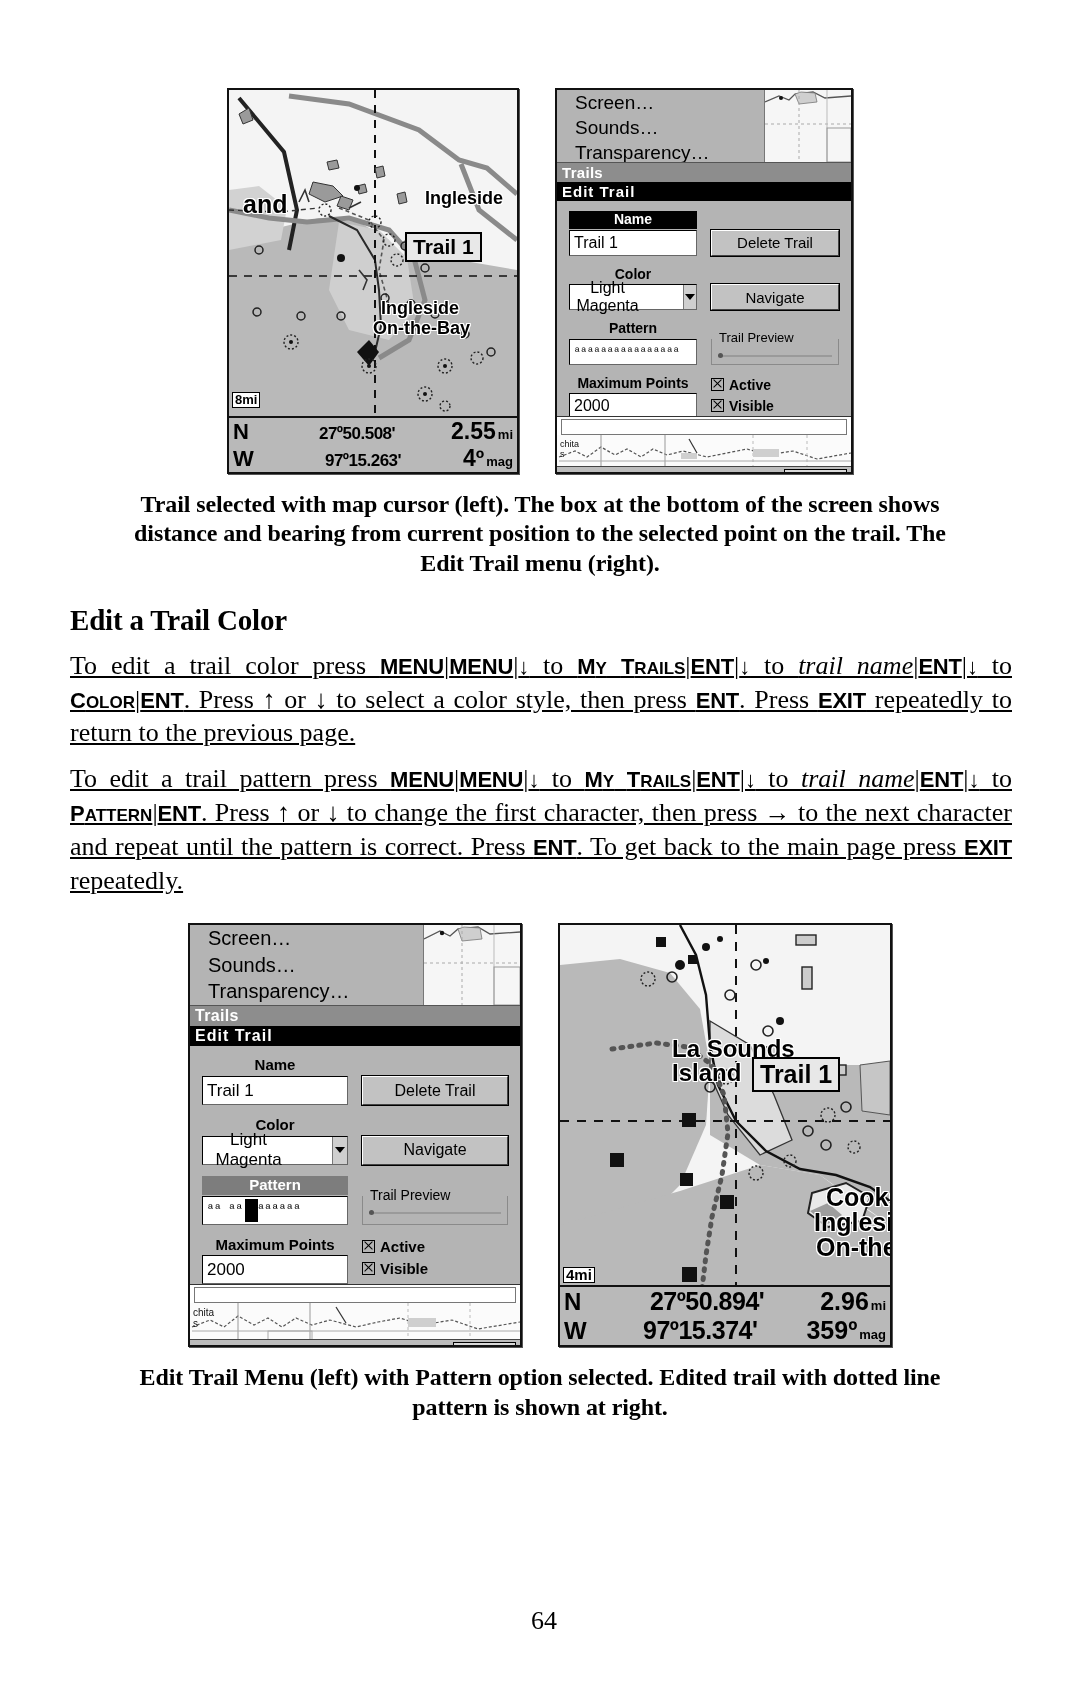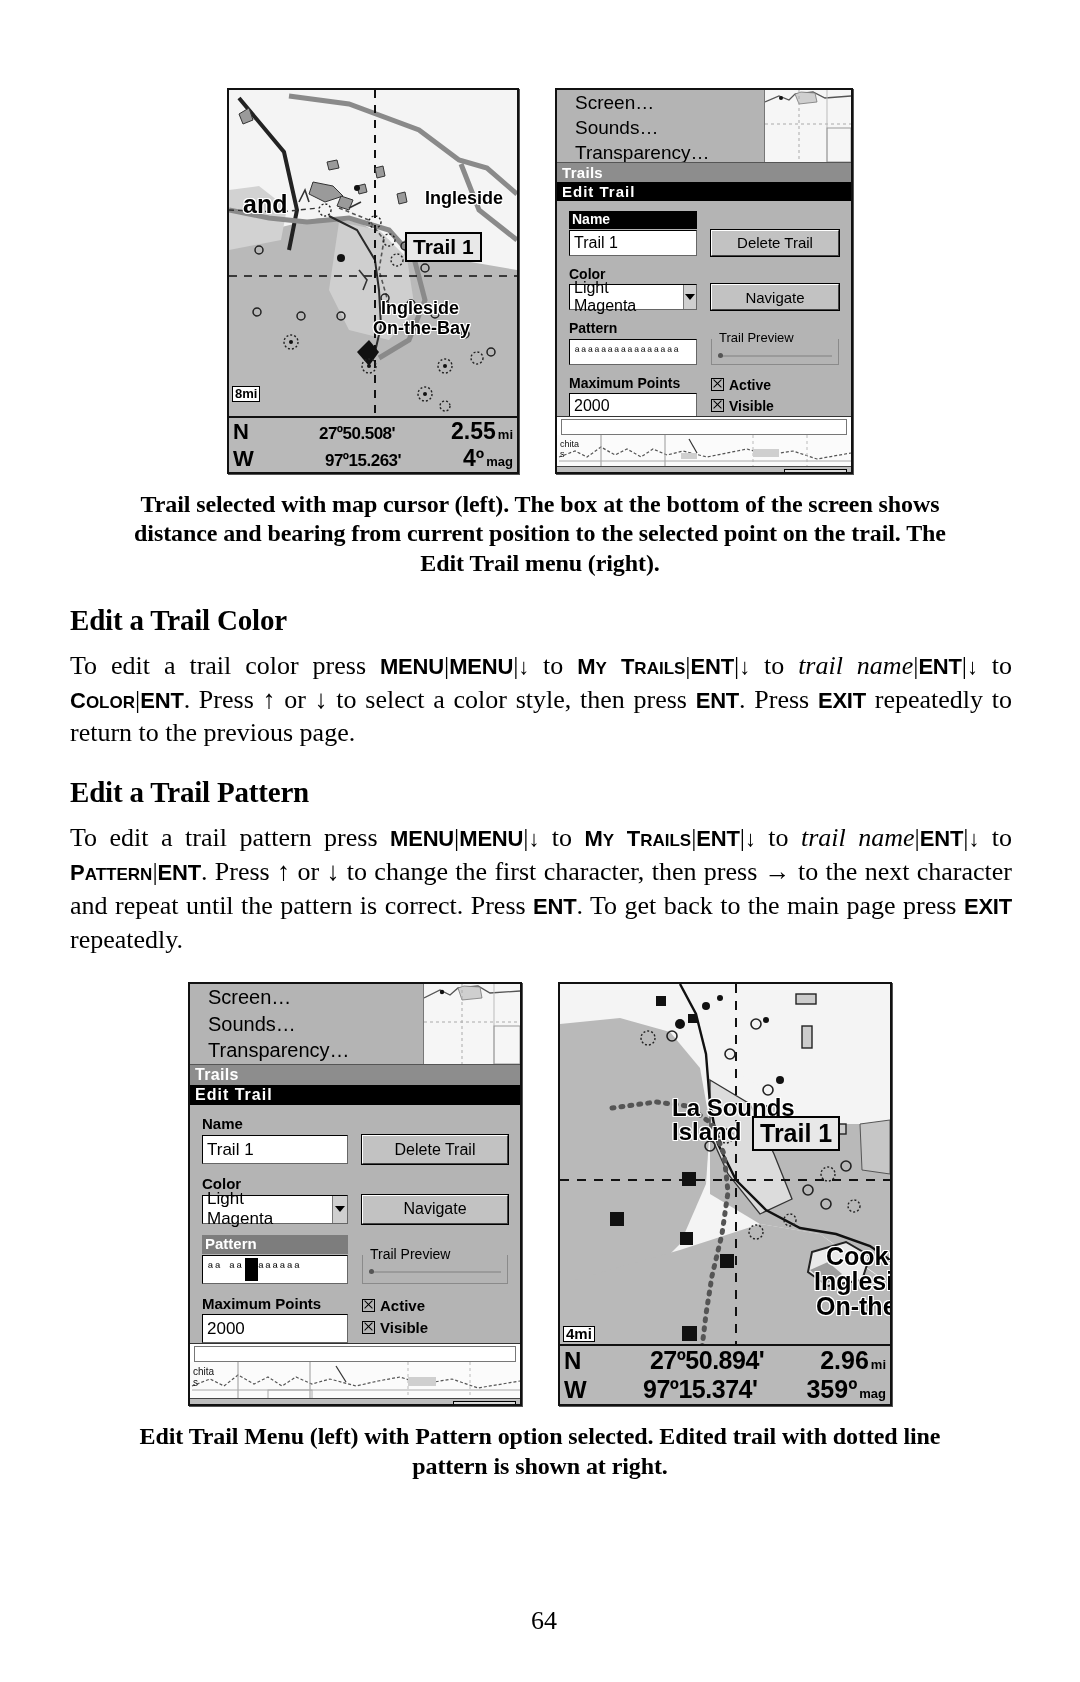--- a/index.html
+++ b/index.html
@@ -75,21 +75,21 @@
     background:#8d8d8d;color:#fff;font-family:"Liberation Sans", sans-serif;
     font-size:15px;font-weight:bold;padding:1px 5px;letter-spacing:.3px;
     border-top:1px solid #555;
   }
   .bar-black{
     background:#000;color:#fff;font-family:"Liberation Sans", sans-serif;
     font-size:15px;font-weight:bold;padding:1px 5px;letter-spacing:1px;
   }
   .form{position:relative;background:#b4b4b4;padding:10px 12px 6px 12px;}
   .frow{display:flex;gap:14px;align-items:flex-end;margin-bottom:4px;}
-  .fcol{flex:1;min-width:0;}
+  .fcol{flex:1;min-width:0;text-align:center;}
   .flabel{
     font-family:"Liberation Sans", sans-serif;font-size:14px;font-weight:bold;
     color:#000;line-height:1.25;margin-bottom:1px;
   }
   .flabel.hl{background:#000;color:#fff;padding:0 3px;}
   .flabel.hlgrey{background:#7d7d7d;color:#fff;padding:0 3px;}
   .finput{
     background:#fff;border:1px solid #000;border-right-color:#666;border-bottom-color:#666;
     height:26px;display:flex;align-items:center;padding:0 4px;
     font-family:"Liberation Sans", sans-serif;font-size:16px;
@@ -140,21 +140,21 @@
     text-align:center;font-weight:bold;font-size:24px;line-height:1.22;
     font-family:"Liberation Serif", serif;
     margin:16px auto 0 auto;width:845px;letter-spacing:-0.1px;
   }
   h2.sec{
     font-family:"Liberation Serif", serif;font-weight:bold;font-size:29px;
     margin:26px 0 6px 70px;letter-spacing:-0.2px;
   }
   p.body{
     font-family:"Liberation Serif", serif;font-size:26px;line-height:1.30;
-    margin:12px 68px 0 70px;text-align:justify;text-justify:inter-word;
+    margin:12px 68px 0 70px;text-align:justify;text-justify:inter-word;text-decoration:underline;
   }
   .kb{font-family:"Liberation Sans", sans-serif;font-weight:bold;font-size:22px;letter-spacing:-0.2px;}
   .kbsc{font-family:"Liberation Sans", sans-serif;font-weight:bold;font-size:22px;}
   .kbsc .sm{font-size:17px;}
   .it{font-style:italic;}
   .pipe{font-family:"Liberation Serif", serif;font-weight:normal;}
   .pagenum{
     position:absolute;bottom:46px;left:8px;right:0;text-align:center;
     font-family:"Liberation Serif", serif;font-size:26px;
   }
@@ -240,21 +240,21 @@
             <path d="M120,118 L132,112"></path>
             <path d="M130,180 L138,190 L134,200"></path>
           </g>
         </svg>
       </div>
       <div class="maplabel" style="left:14px;top:100px;font-size:25px;">and</div>
       <div class="maplabel" style="left:196px;top:98px;font-size:18px;">Ingleside</div>
       <div class="maplabel" style="left:152px;top:208px;font-size:18px;">Ingleside</div>
       <div class="maplabel" style="left:144px;top:228px;font-size:18px;">On-the-Bay</div>
       <div class="trailbox" style="left:176px;top:142px;font-size:21px;">Trail 1</div>
-      <div class="scalebadge" style="bottom:70px;">8mi</div>
+      <div class="scalebadge" style="bottom:64px;">8mi</div>
 
       <div class="databar" style="height:54px;">
         <div class="dbrow">
           <span class="hemi">N</span>
           <span class="coord">27º50.508'</span>
           <span class="val">2.55</span>
           <span class="unitsm">mi</span>
         </div>
         <div class="dbrow">
           <span class="hemi">W</span>
@@ -373,21 +373,20 @@
         </div>
       </div>
     </div>
   </div>
 
   <div class="caption">Trail selected with map cursor (left). The box at the bottom of the screen shows distance and bearing from current position to the selected point on the trail. The Edit Trail menu (right).</div>
 
   <h2 class="sec">Edit a Trail Color</h2>
   <p class="body">To edit a trail color press <span class="kb">MENU</span><span class="pipe">|</span><span class="kb">MENU</span><span class="pipe">|</span><span class="kb">↓</span> to <span class="kbsc">M<span class="sm">Y</span></span> <span class="kbsc">T<span class="sm">RAILS</span></span><span class="pipe">|</span><span class="kb">ENT</span><span class="pipe">|</span><span class="kb">↓</span> to <span class="it">trail name</span><span class="pipe">|</span><span class="kb">ENT</span><span class="pipe">|</span><span class="kb">↓</span> to <span class="kbsc">C<span class="sm">OLOR</span></span><span class="pipe">|</span><span class="kb">ENT</span>. Press ↑ or ↓ to select a color style, then press <span class="kb">ENT</span>. Press <span class="kb">EXIT</span> repeatedly to return to the previous page.</p>
 
-  <h2 class="sec">Edit a Trail Pattern</h2>
   <p class="body">To edit a trail pattern press <span class="kb">MENU</span><span class="pipe">|</span><span class="kb">MENU</span><span class="pipe">|</span><span class="kb">↓</span> to <span class="kbsc">M<span class="sm">Y</span></span> <span class="kbsc">T<span class="sm">RAILS</span></span><span class="pipe">|</span><span class="kb">ENT</span><span class="pipe">|</span><span class="kb">↓</span> to <span class="it">trail name</span><span class="pipe">|</span><span class="kb">ENT</span><span class="pipe">|</span><span class="kb">↓</span> to <span class="kbsc">P<span class="sm">ATTERN</span></span><span class="pipe">|</span><span class="kb">ENT</span>. Press ↑ or ↓ to change the first character, then press → to the next character and repeat until the pattern is correct. Press <span class="kb">ENT</span>. To get back to the main page press <span class="kb">EXIT</span> repeatedly.</p>
 
   <div class="figrow" style="padding-top:26px;">
 
     <div class="unit" style="width:330px;height:420px;">
       <div class="menu-top" style="height:80px;">
         <div class="menu-thumb" style="width:96px;">
           <svg width="96" height="80" viewBox="0 0 96 80">
             <rect width="96" height="80" fill="#f6f6f6"></rect>
             <path d="M0,14 L16,6 L26,11 L34,4 L54,2 L66,9 L96,7" stroke="#555" stroke-width="1.3" fill="none"></path>

